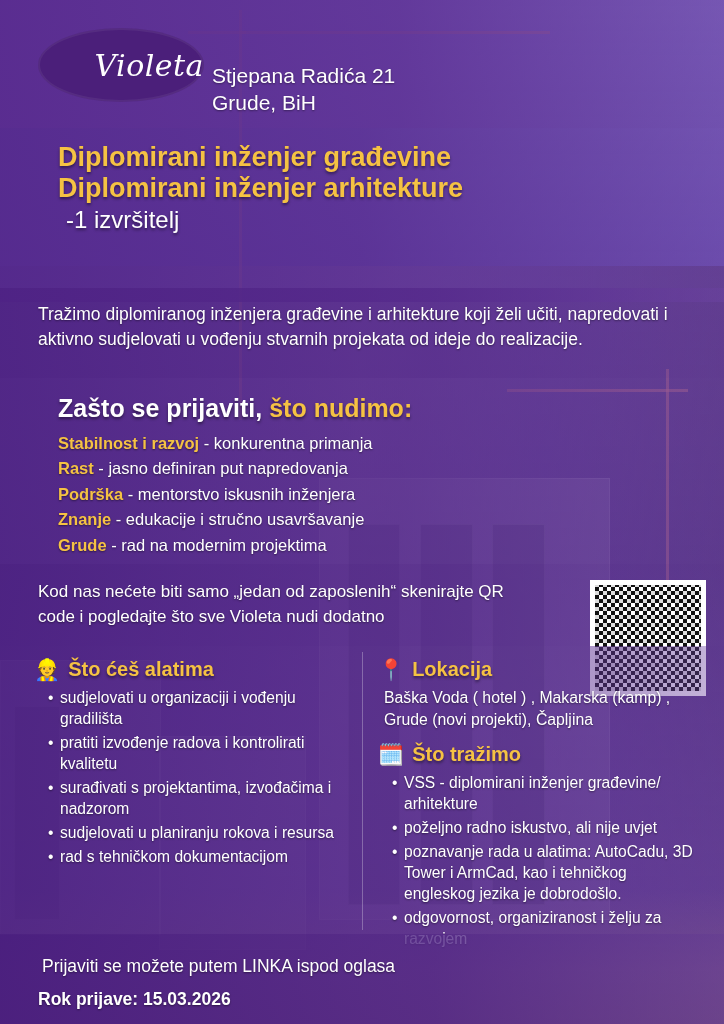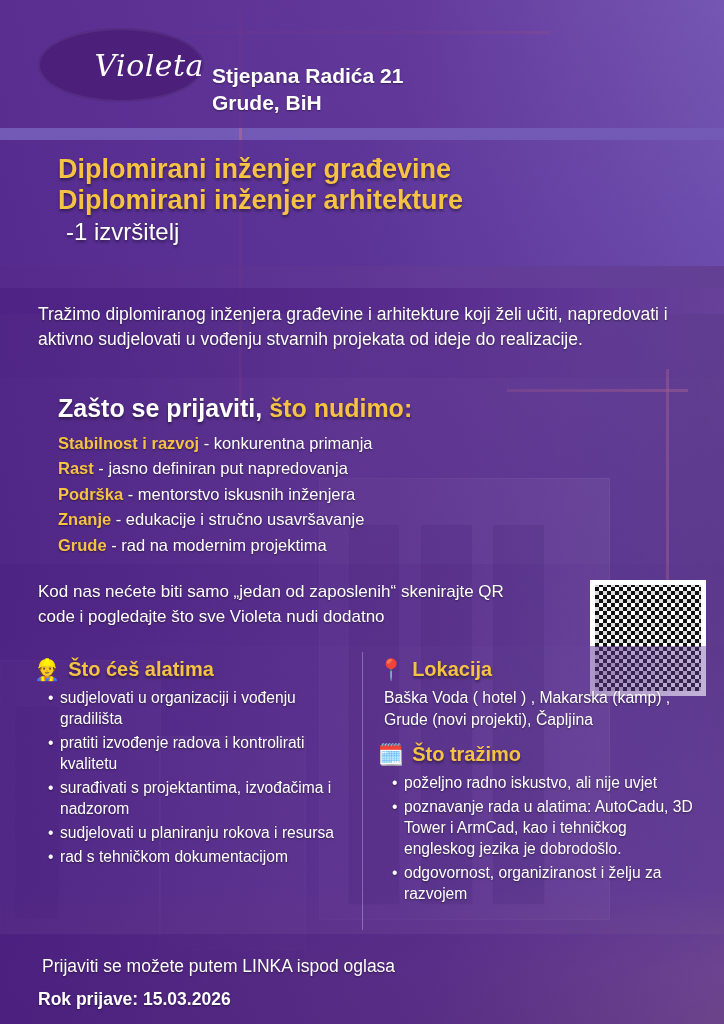--- a/index.html
+++ b/index.html
@@ -84,28 +84,28 @@
     font-family: "DejaVu Serif", serif;
     font-style: italic;
     font-size: 30px;
     color: #ffffff;
     letter-spacing: 0.5px;
   }
   .address {
     position: absolute;
     left: 212px; top: 62px;
     font-size: 21px;
-    font-weight: bold;
+    font-weight: normal;
     line-height: 1.3;
     text-shadow: 0 1px 2px rgba(0,0,0,0.4);
   }
 
   
   .titles {
-    top: 140px;
+    top: 128px;
     height: 160px;
     background: linear-gradient(90deg, rgba(84,40,140,0.92) 0%, rgba(88,44,144,0.78) 50%, rgba(112,72,168,0.42) 100%);
     padding: 14px 0 0 0;
   }
   .job-title {
     font-size: 27px;
     font-weight: bold;
     color: #f5c243;
     margin: 0 0 0 58px;
     text-shadow: 0 2px 3px rgba(0,0,0,0.45);
@@ -360,20 +360,21 @@
       <span class="ico">📍</span>
       <span class="title">Lokacija</span>
     </div>
     <div class="plain-text">Baška Voda ( hotel ) , Makarska (kamp) , Grude (novi projekti), Čapljina</div>
 
     <div class="sec-head" style="margin-top:12px;">
       <span class="ico">🗓️</span>
       <span class="title">Što tražimo</span>
     </div>
     <ul class="bullets">
+      <li>VSS - diplomirani inženjer građevine/ arhitekture</li>
       <li>poželjno radno iskustvo, ali nije uvjet</li>
       <li>poznavanje rada u alatima: AutoCadu, 3D Tower i ArmCad, kao i tehničkog engleskog jezika je dobrodošlo.</li>
       <li>odgovornost, organiziranost i želju za razvojem</li>
     </ul>
   </div>
 
   <div class="band footer">
     <p class="line1">Prijaviti se možete putem LINKA ispod oglasa</p>
     <p class="line2">Rok prijave: 15.03.2026</p>
   </div>

